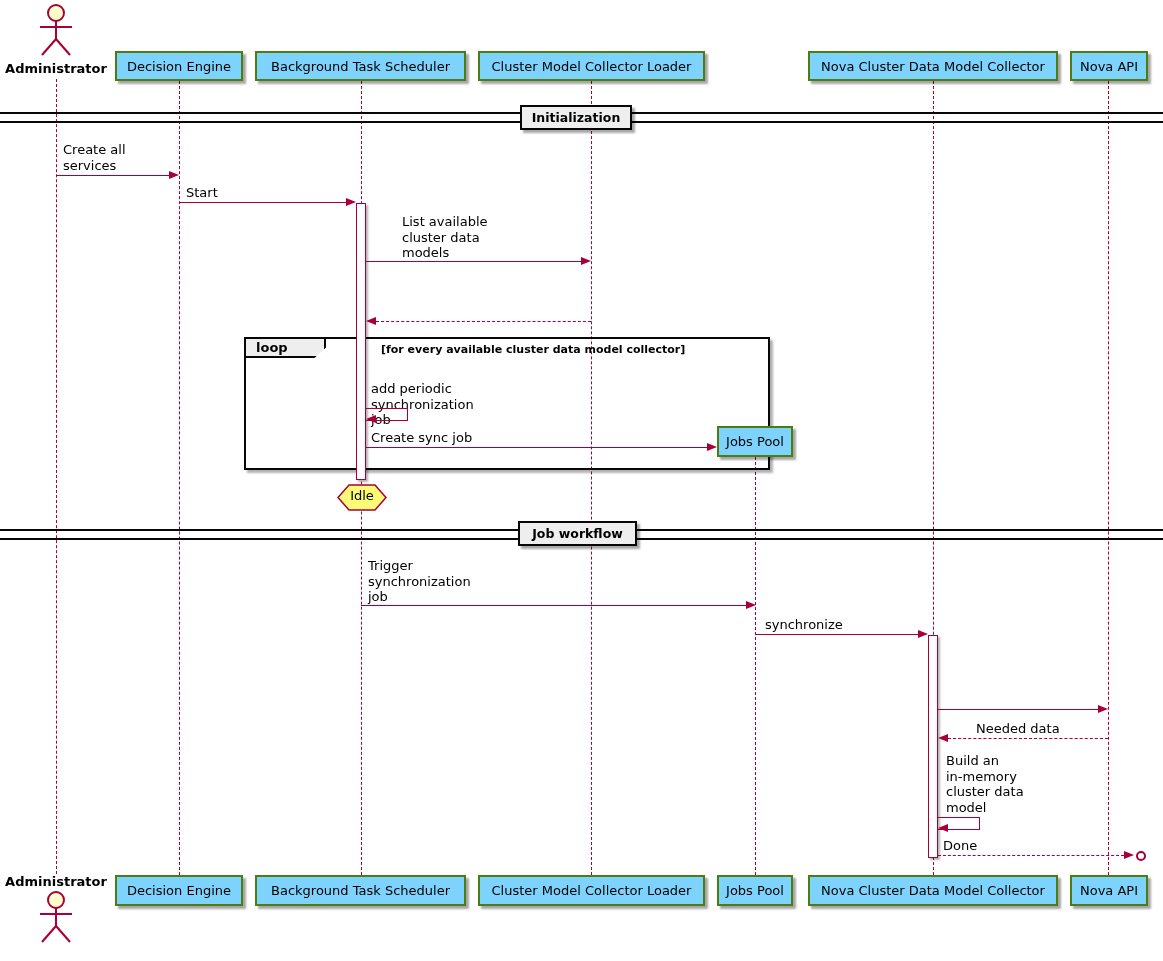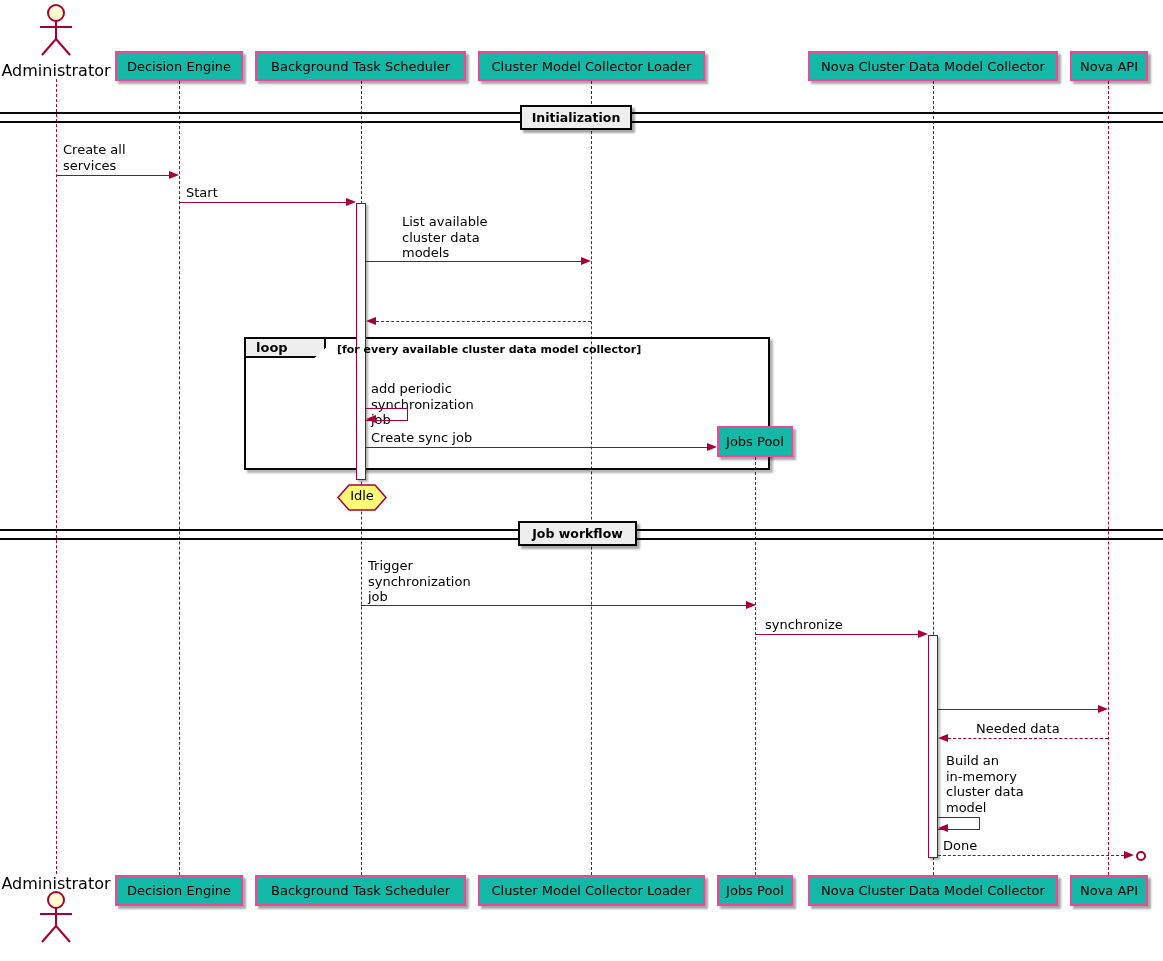--- a/index.html
+++ b/index.html
@@ -1,41 +1,41 @@
 <!DOCTYPE html>
 <html><head>
 <meta charset="utf-8">
 <style>
   html,body{margin:0;padding:0;background:#ffffff;}
   .stage{position:relative;width:1163px;height:961px;background:#ffffff;
          font-family:"DejaVu Sans","Liberation Sans",sans-serif;color:#000;overflow:hidden;}
   .lifeline{position:absolute;width:0;border-left:1px dashed #A80036;z-index:1;}
-  .pbox{position:absolute;background:#14b8a6;border:2px solid #ec4899;
+  .pbox{position:absolute;background:#7dd3fc;border:2px solid #4d7c0f;
         box-shadow:3px 3px 2px rgba(0,0,0,.35);display:flex;align-items:center;justify-content:center;
         font-size:13px;z-index:5;box-sizing:border-box;white-space:nowrap;}
-  .alabel{position:absolute;font-size:16px;text-align:center;z-index:5;}
+  .alabel{position:absolute;font-size:13px;text-align:center;z-index:5;font-weight:bold;}
   .mlabel{position:absolute;font-size:13px;line-height:15.5px;white-space:pre-line;z-index:4;}
   .hline{position:absolute;height:0;border-top:1.5px solid #A80036;z-index:4;}
   .hline.dash{border-top:1.2px dashed #A80036;}
   .arrR{position:absolute;width:0;height:0;border-top:4.5px solid transparent;border-bottom:4.5px solid transparent;
         border-left:10px solid #A80036;z-index:4;}
   .arrL{position:absolute;width:0;height:0;border-top:4.5px solid transparent;border-bottom:4.5px solid transparent;
         border-right:10px solid #A80036;z-index:4;}
   .act{position:absolute;width:10px;background:#fff;border:1.5px solid #A80036;
        box-shadow:2px 2px 2px rgba(0,0,0,.3);z-index:4;box-sizing:border-box;}
   .divlines{position:absolute;left:0;width:1163px;height:11px;border-top:2px solid #070707;
             border-bottom:2px solid #070707;z-index:2;box-sizing:border-box;}
   .divbox{position:absolute;background:#EEEEEE;border:2px solid #070707;box-shadow:3px 3px 2px rgba(0,0,0,.35);
           display:flex;align-items:center;justify-content:center;font-weight:bold;font-size:12.5px;
           z-index:3;box-sizing:border-box;white-space:nowrap;}
   .frame{position:absolute;border:2px solid #070707;box-shadow:3px 3px 2px rgba(0,0,0,.3);z-index:3;box-sizing:border-box;}
   .frametab{position:absolute;left:-2px;top:-2px;width:82px;height:21px;background:#EEEEEE;
             border:2px solid #070707;clip-path:polygon(0 0,100% 0,100% 50%,86% 100%,0 100%);
             font-weight:bold;font-size:13px;display:flex;align-items:center;padding-left:10px;box-sizing:border-box;}
-  .framecond{position:absolute;font-weight:bold;font-size:11px;z-index:4;white-space:nowrap;}
+  .framecond{position:absolute;font-weight:bold;font-size:11px;z-index:4;white-space:nowrap;margin-left:44px;}
   .selfbox{position:absolute;border:1.5px solid #A80036;border-left:none;z-index:4;box-sizing:border-box;}
   .endcircle{position:absolute;width:10px;height:10px;border:2px solid #A80036;border-radius:50%;
              background:#fff;z-index:4;box-sizing:border-box;}
   .hex{position:absolute;z-index:5;}
   .hex .hextxt{position:absolute;left:0;top:4px;width:100%;text-align:center;font-size:13px;}
   .actorfig{position:absolute;z-index:5;}
 </style>
 </head>
 <body>
 

